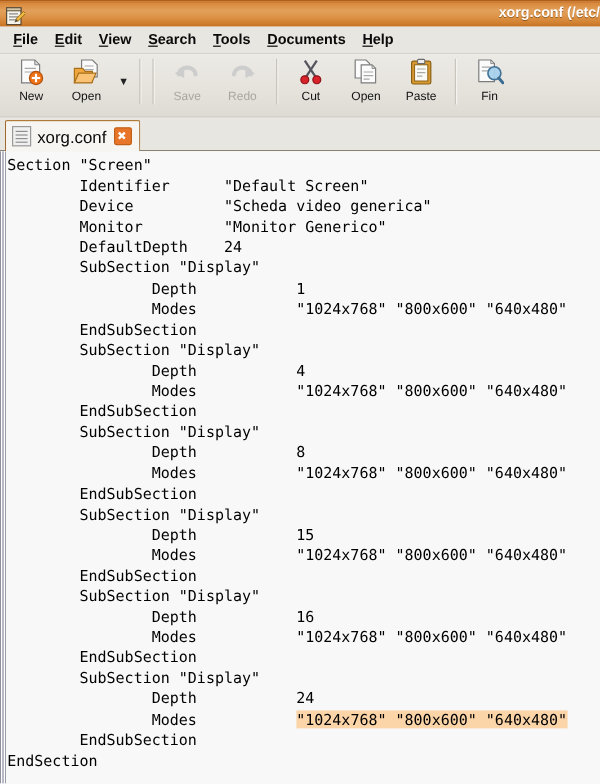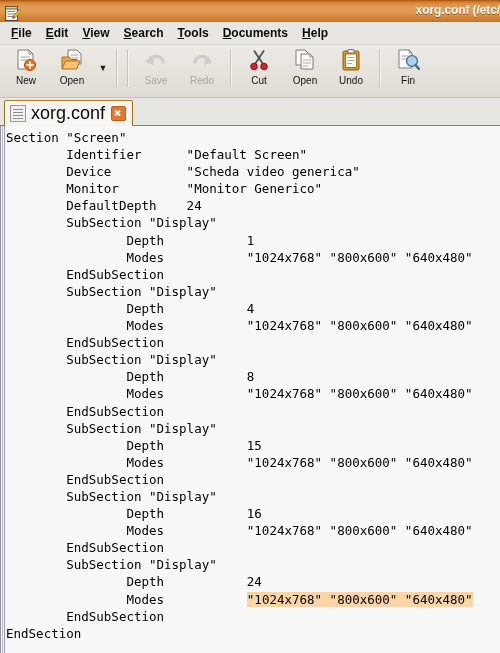--- a/index.html
+++ b/index.html
@@ -179,21 +179,21 @@
     flex: 0 0 auto;
   }
   .tab-doc-icon i {
     position: absolute;
     left: 2px;
     right: 2px;
     height: 1px;
     background: #8f8f8f;
   }
   .tab-label {
-    font-size: 18px;
+    font-size: 14px;
     color: #0a0a0a;
     white-space: nowrap;
     margin-right: 6px;
   }
   .tab-close {
     width: 13px;
     height: 13px;
     background: #e8762a;
     border: 1px solid #c25f17;
     border-radius: 2px;
@@ -372,21 +372,21 @@
       <div class="tb-ico">
         <svg width="24" height="24" viewBox="0 0 24 24">
           <rect x="4" y="3" width="16" height="19" rx="1.5" fill="#d79a33" stroke="#8a5f11" stroke-width="1"></rect>
           <rect x="6.5" y="6" width="11" height="13.5" fill="#fbfbf6" stroke="#8a5f11" stroke-width="0.8"></rect>
           <rect x="9" y="1.5" width="6" height="3.5" rx="0.8" fill="#efefef" stroke="#6a6a6a" stroke-width="0.9"></rect>
           <line x1="8.5" y1="9.5" x2="15.5" y2="9.5" stroke="#a8a8a8"></line>
           <line x1="8.5" y1="12.5" x2="15.5" y2="12.5" stroke="#a8a8a8"></line>
           <line x1="8.5" y1="15.5" x2="13" y2="15.5" stroke="#a8a8a8"></line>
         </svg>
       </div>
-      <div class="tb-label">Undo</div>
+      <div class="tb-label">Paste</div>
     </div>
 
     <div class="tb-sep"></div>
 
     <div class="tb-btn">
       <div class="tb-ico">
         <svg width="24" height="24" viewBox="0 0 24 24">
           <polygon points="3,2 13,2 16,5 16,20 3,20" fill="#fbfbfb" stroke="#7d7d7d" stroke-width="1"></polygon>
           <polygon points="13,2 16,5 13,5" fill="#dedede" stroke="#7d7d7d" stroke-width="0.7"></polygon>
           <line x1="5.5" y1="8" x2="13" y2="8" stroke="#a8a8a8"></line>

